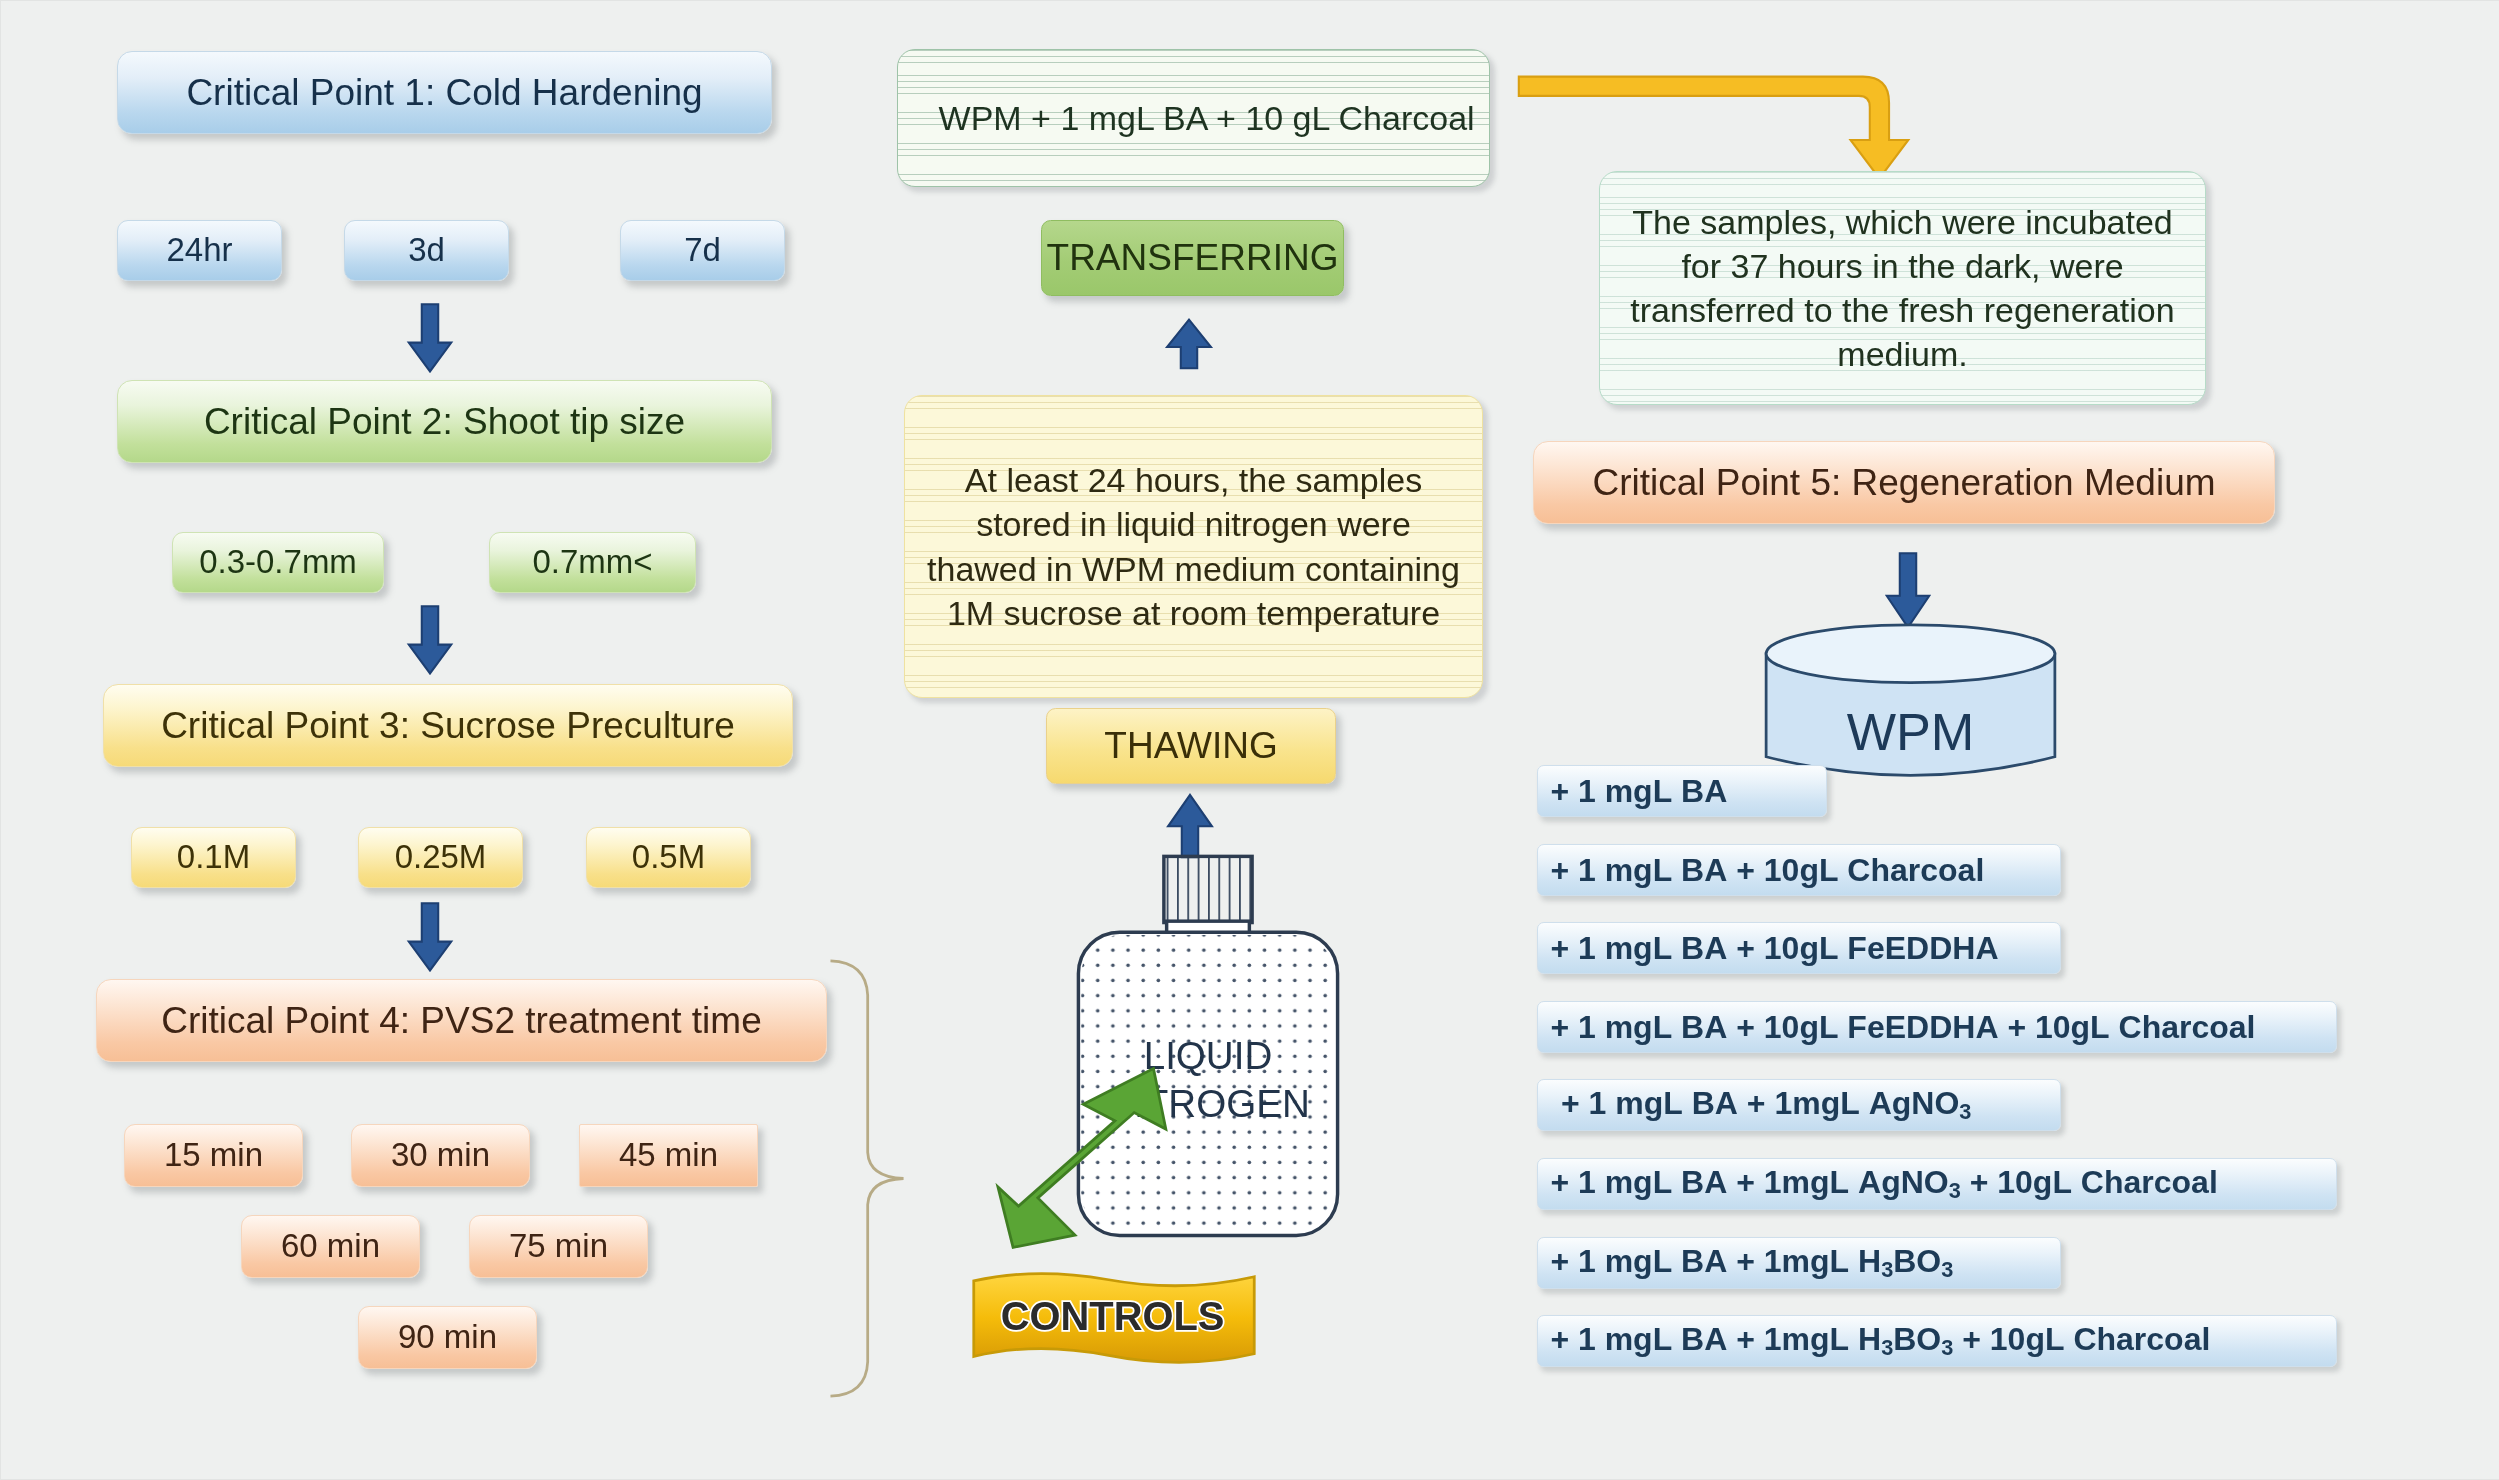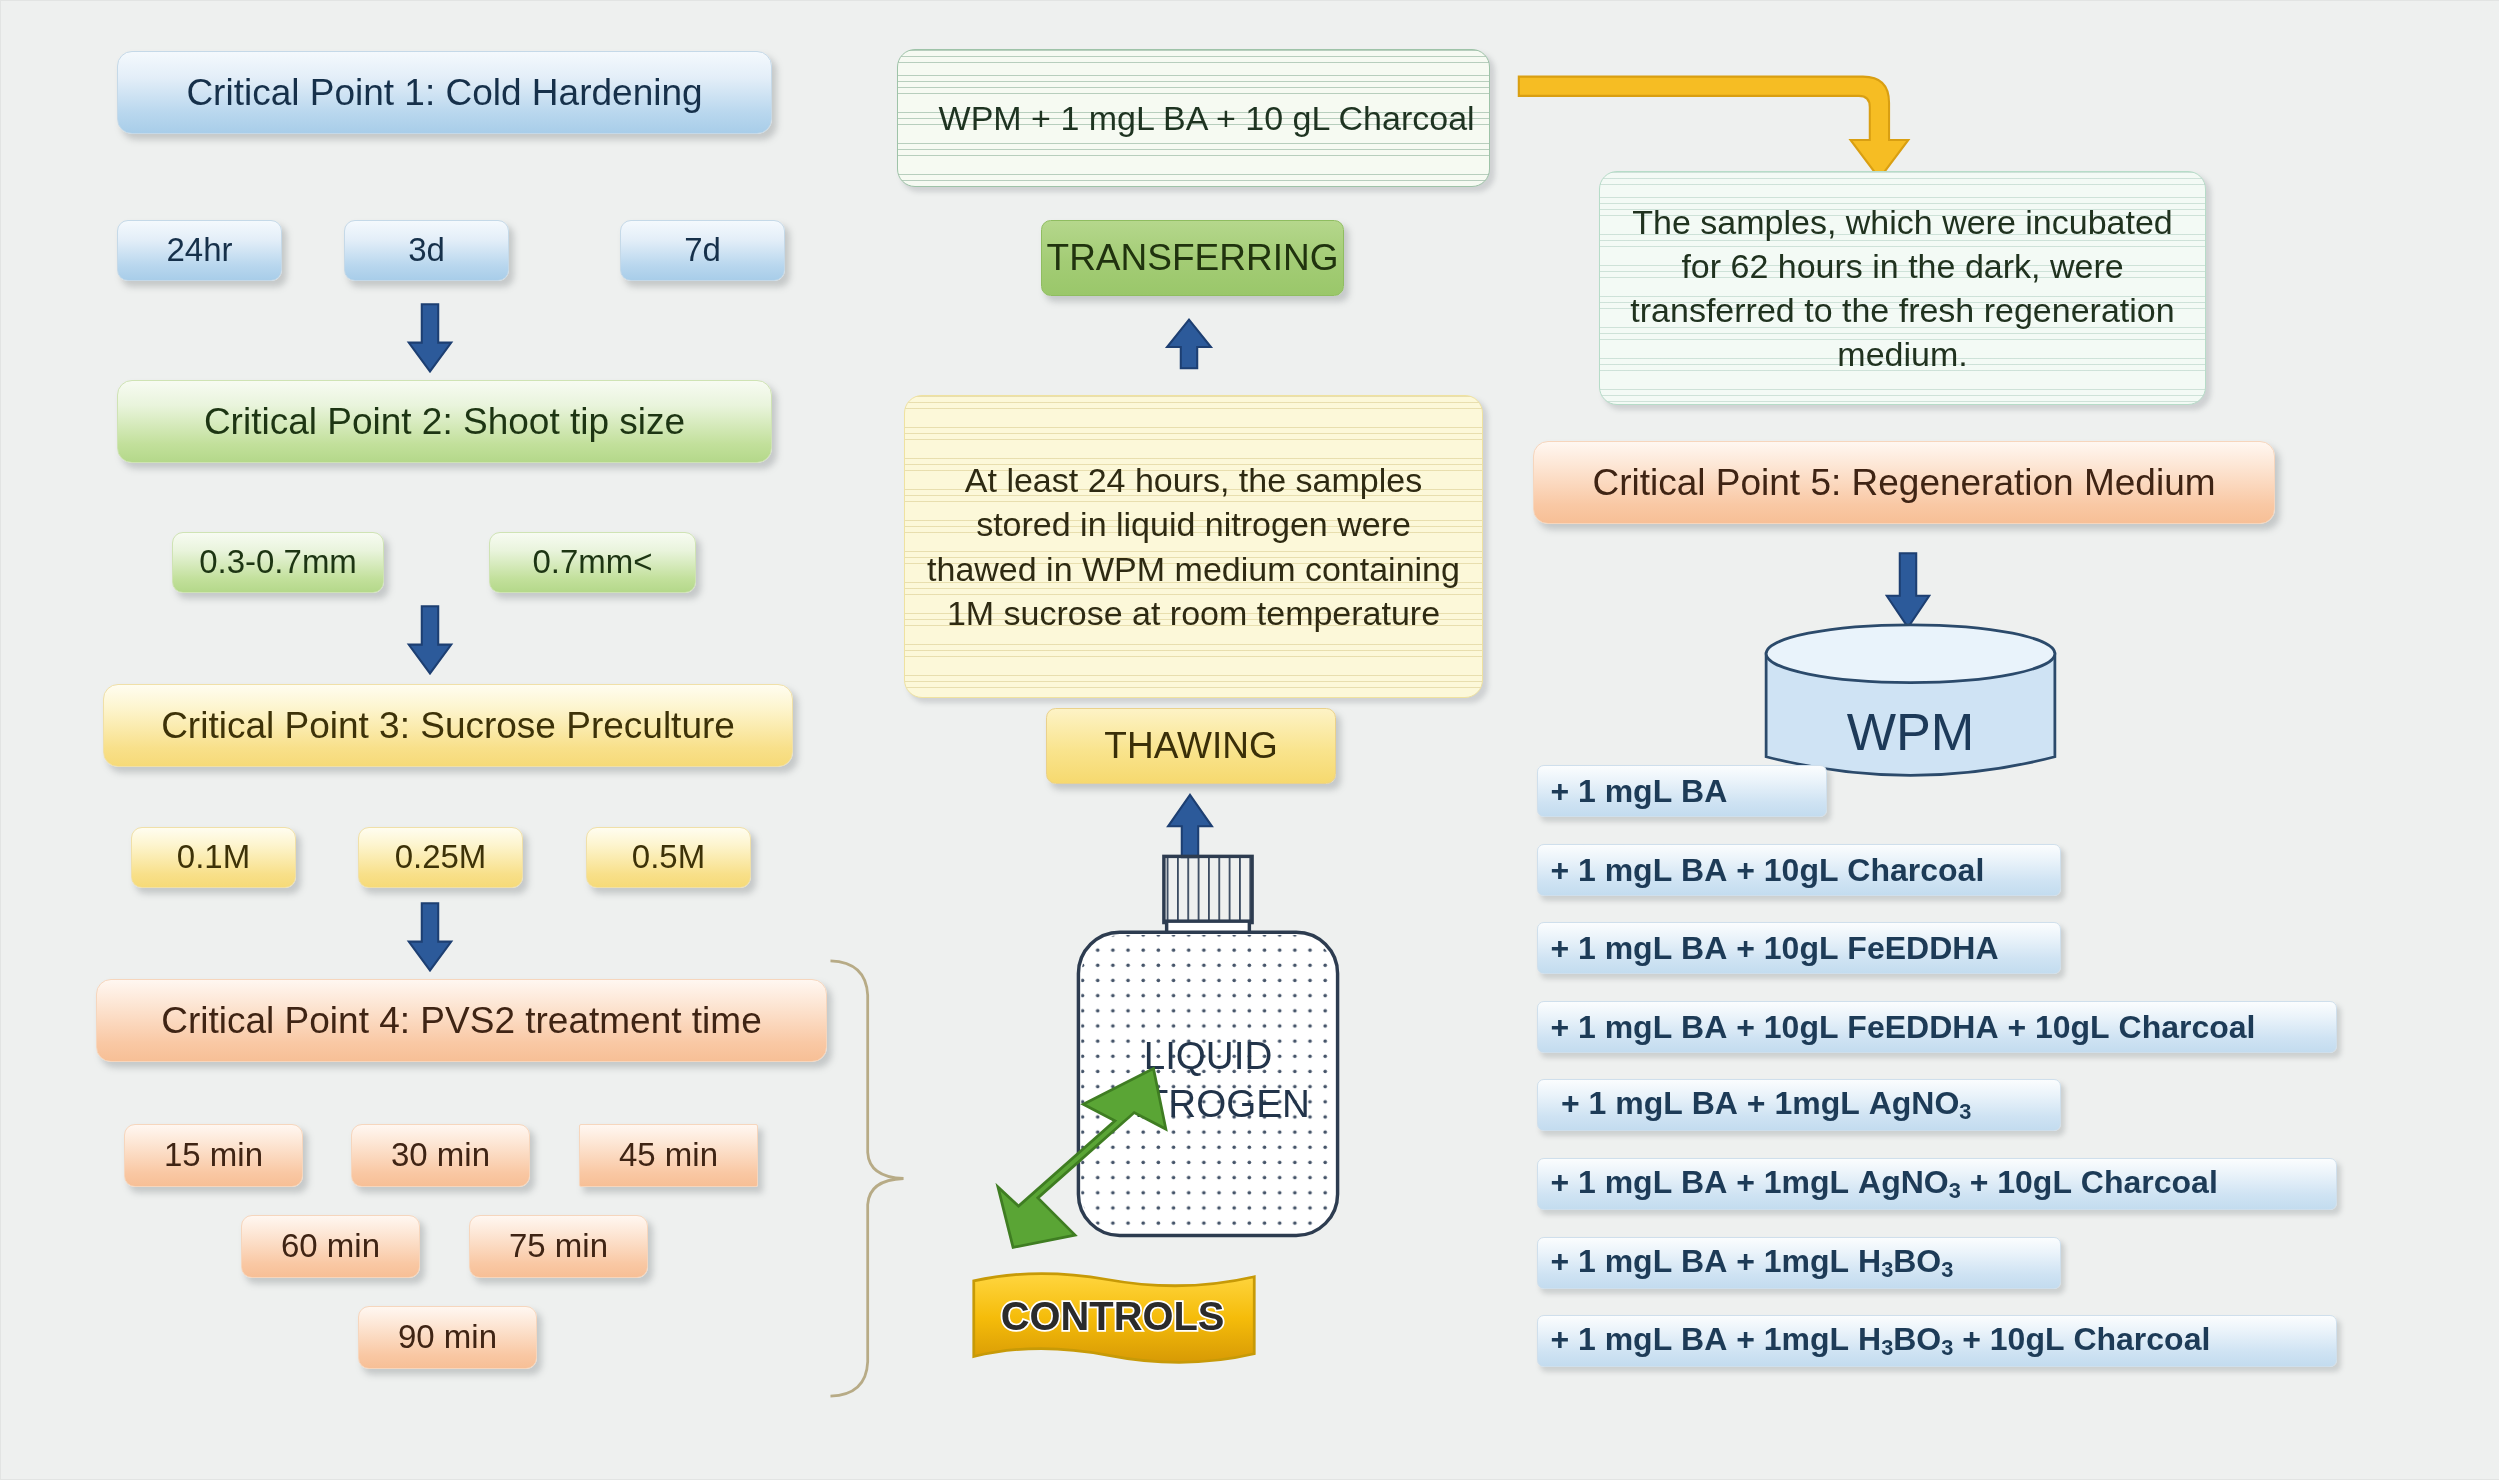--- a/index.html
+++ b/index.html
@@ -220,21 +220,21 @@
          L 540 106
          L 568 106
          L 526 162
          L 484 106
          L 512 106
          L 512 58
          Q 512 42 496 42
          L 2 42 Z"></path>
   </svg>
 
-  <div class="note note-mint2" style="left:1598px;top:170px;width:607px;height:234px;font-size:34px;">The samples, which were incubated for 62 hours in the dark, were transferred to the fresh regeneration medium.</div>
+  <div class="note note-mint2" style="left:1598px;top:170px;width:607px;height:234px;font-size:34px;">The samples, which were incubated for 37 hours in the dark, were transferred to the fresh regeneration medium.</div>
 
   <div class="box orange" style="left:1532px;top:440px;width:742px;height:83px;font-size:37px;">Critical Point 5: Regeneration Medium</div>
 
   <svg style="left:1883px;top:552px;width:48px;height:76px;" viewBox="0 0 70 110">
     <polygon class="ar-blue" points="23,0 47,0 47,62 66,62 35,108 4,62 23,62"></polygon>
   </svg>
 
   <svg style="left:1751px;top:621px;width:317px;height:165px;" viewBox="0 0 460 240">
     <defs>
       <linearGradient id="cylg" x1="0" y1="0" x2="1" y2="0">

